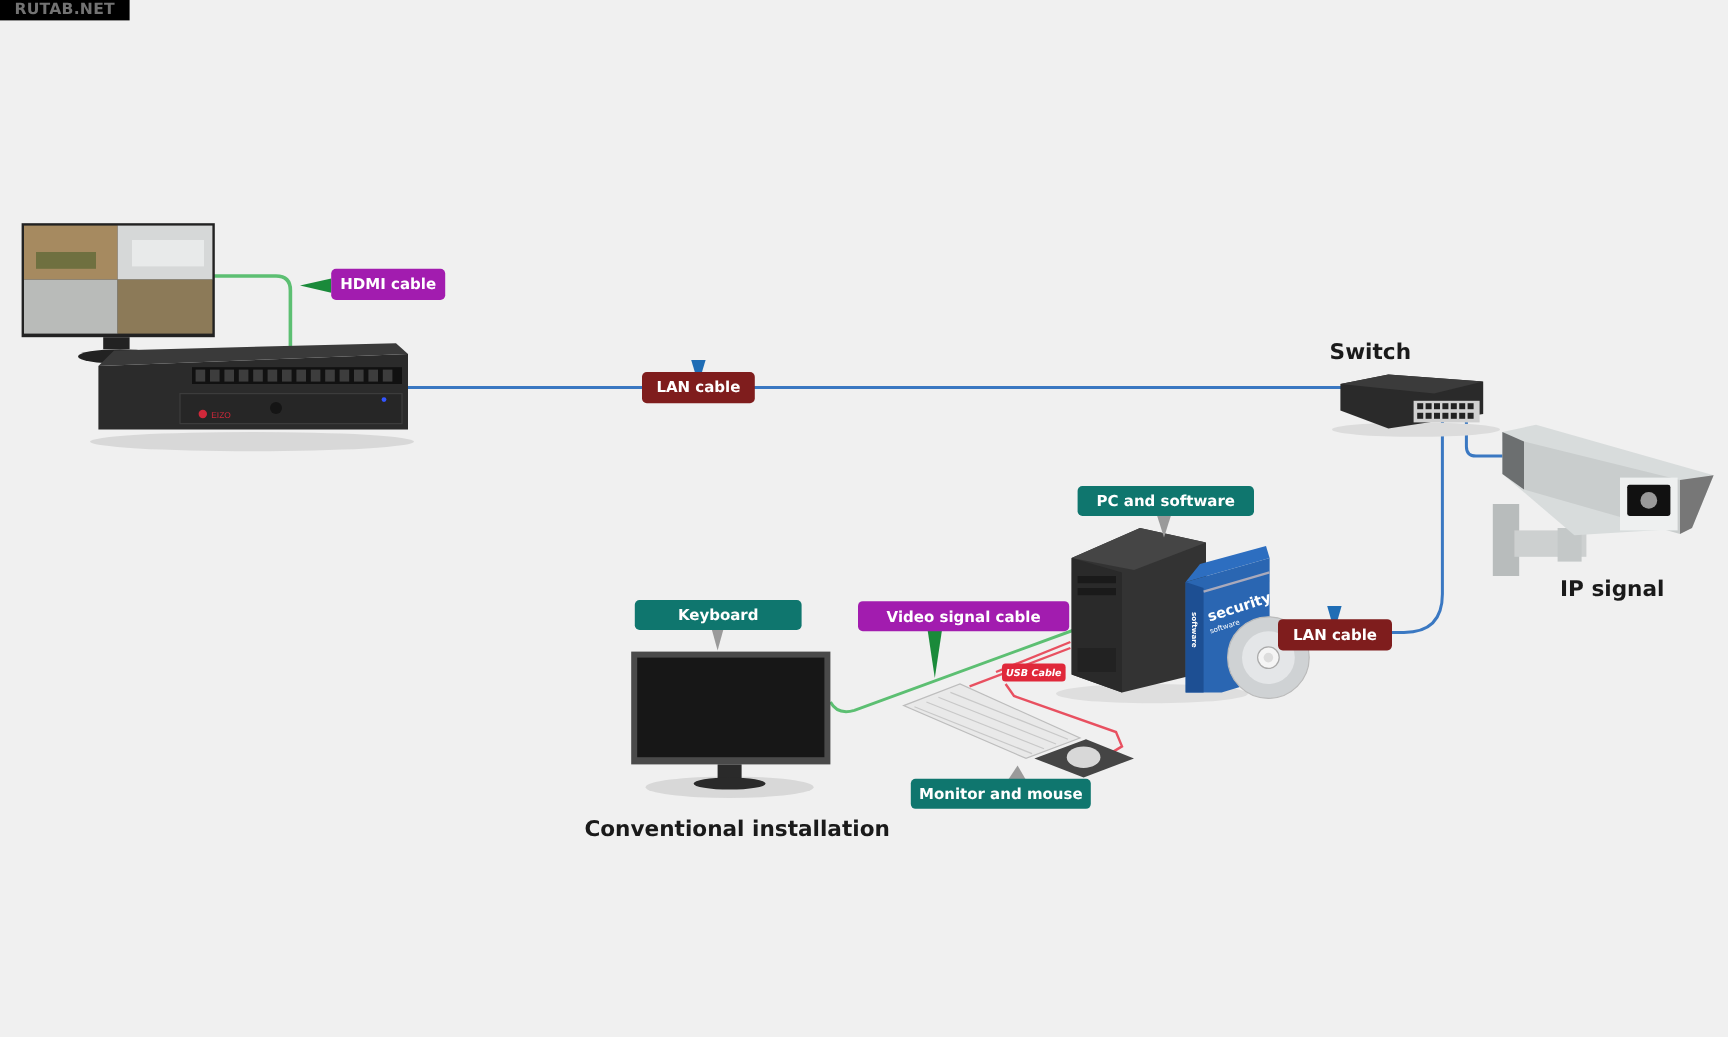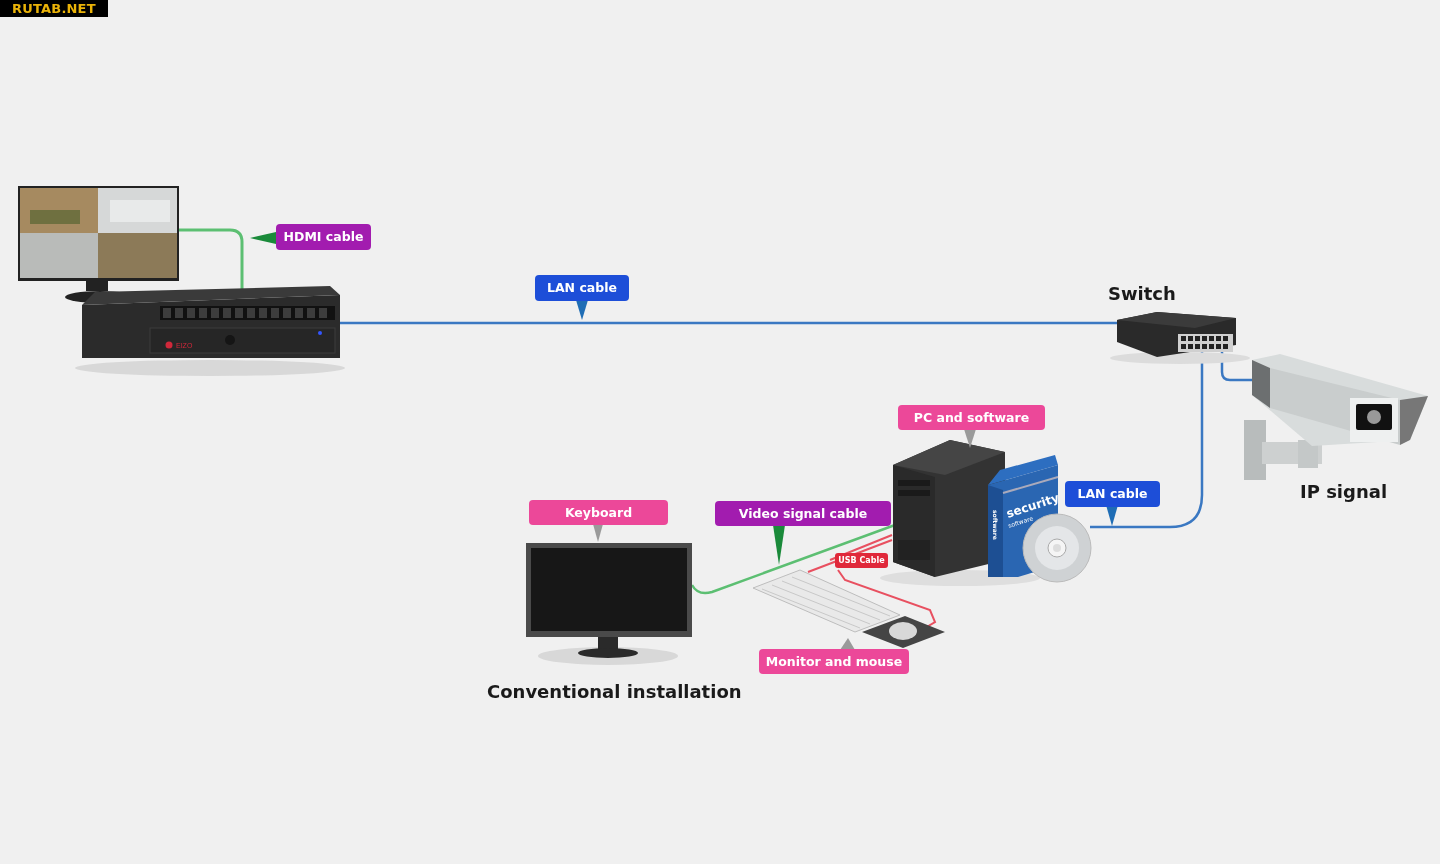--- a/index.html
+++ b/index.html
@@ -1,22 +1,22 @@
 <!DOCTYPE html>
 <html><head>
 <meta charset="utf-8">
 <style>
   html, body { margin:0; padding:0; }
   body { width:1440px; height:864px; background:#f0f0f0; position:relative; overflow:hidden; font-family:"DejaVu Sans", sans-serif; }
   .abs { position:absolute; }
-  .watermark { left:0; top:0; width:108px; height:17px; background:#000; color:#eab308; font-weight:bold; font-size:13px; line-height:17px; padding-left:12px; box-sizing:border-box; letter-spacing:0.2px; }
+  .watermark { left:0; top:0; width:108px; height:17px; background:#000; color:#737373; font-weight:bold; font-size:13px; line-height:17px; padding-left:12px; box-sizing:border-box; letter-spacing:0.2px; }
   .callout { position:absolute; color:#fff; font-size:12.5px; font-weight:bold; text-align:center; border-radius:4px; box-sizing:border-box; }
   .callout.green { background:#a21caf; }
-  .callout.blue { background:#1d4ed8; }
-  .callout.gray { background:#ec4899; }
+  .callout.blue { background:#7f1d1d;margin-top:35px; }
+  .callout.gray { background:#0f766e; }
   .callout.red { background:#e0283a; font-size:8px; border-radius:3px; }
   .title { position:absolute; color:#1a1a1a; font-size:18px; font-weight:bold; }
   svg.diagram { position:absolute; left:0; top:0; }
 </style>
 </head>
 <body>
 
 <div class="abs watermark">RUTAB.NET</div>
 
 <svg class="diagram" width="1440" height="864" viewBox="0 0 1440 864">
@@ -164,18 +164,18 @@
   <polygon points="773,525 785,525 779,565" fill="#1a8a3a"></polygon>
   <polygon points="840,650 855,650 848,638" fill="#9a9a9a"></polygon>
 </svg>
 
 <div class="callout green" style="left:276px;top:224px;width:95px;height:26px;line-height:26px;">HDMI cable</div>
 <div class="callout blue" style="left:535px;top:275px;width:94px;height:26px;line-height:26px;">LAN cable</div>
 <div class="callout blue" style="left:1065px;top:481px;width:95px;height:26px;line-height:26px;">LAN cable</div>
 <div class="callout gray" style="left:898px;top:405px;width:147px;height:25px;line-height:25px;">PC and software</div>
 <div class="callout gray" style="left:529px;top:500px;width:139px;height:25px;line-height:25px;">Keyboard</div>
 <div class="callout green" style="left:694px;top:501px;width:176px;height:25px;line-height:25px;margin-left:21px;">Video signal cable</div>
-<div class="callout red" style="left:835px;top:553px;width:53px;height:15px;line-height:15px;">USB Cable</div>
+<div class="callout red" style="left:835px;top:553px;width:53px;height:15px;line-height:15px;font-style:italic;">USB Cable</div>
 <div class="callout gray" style="left:759px;top:649px;width:150px;height:25px;line-height:25px;">Monitor and mouse</div>
 
 <div class="title" style="left:1108px;top:283px;">Switch</div>
 <div class="title" style="left:1300px;top:481px;">IP signal</div>
 <div class="title" style="left:487px;top:681px;">Conventional installation</div>
 
 </body></html>

